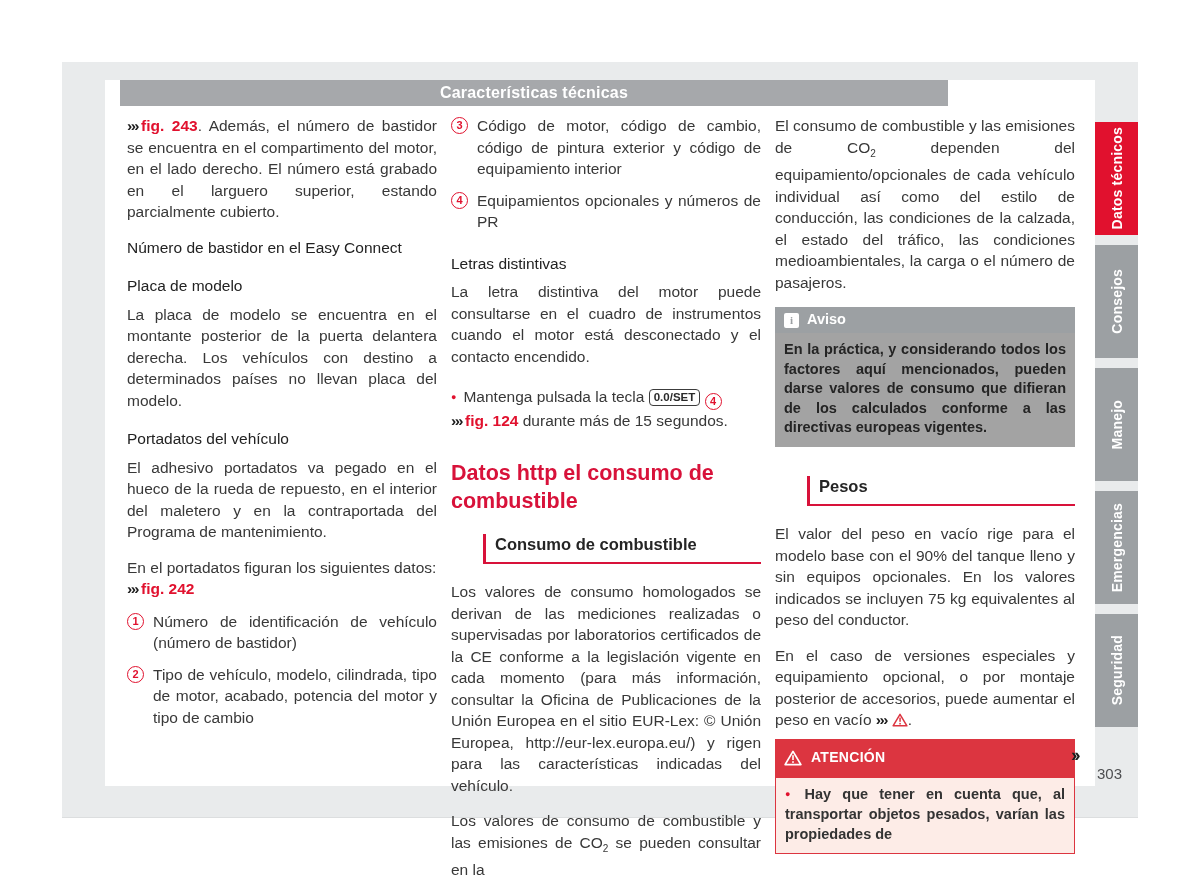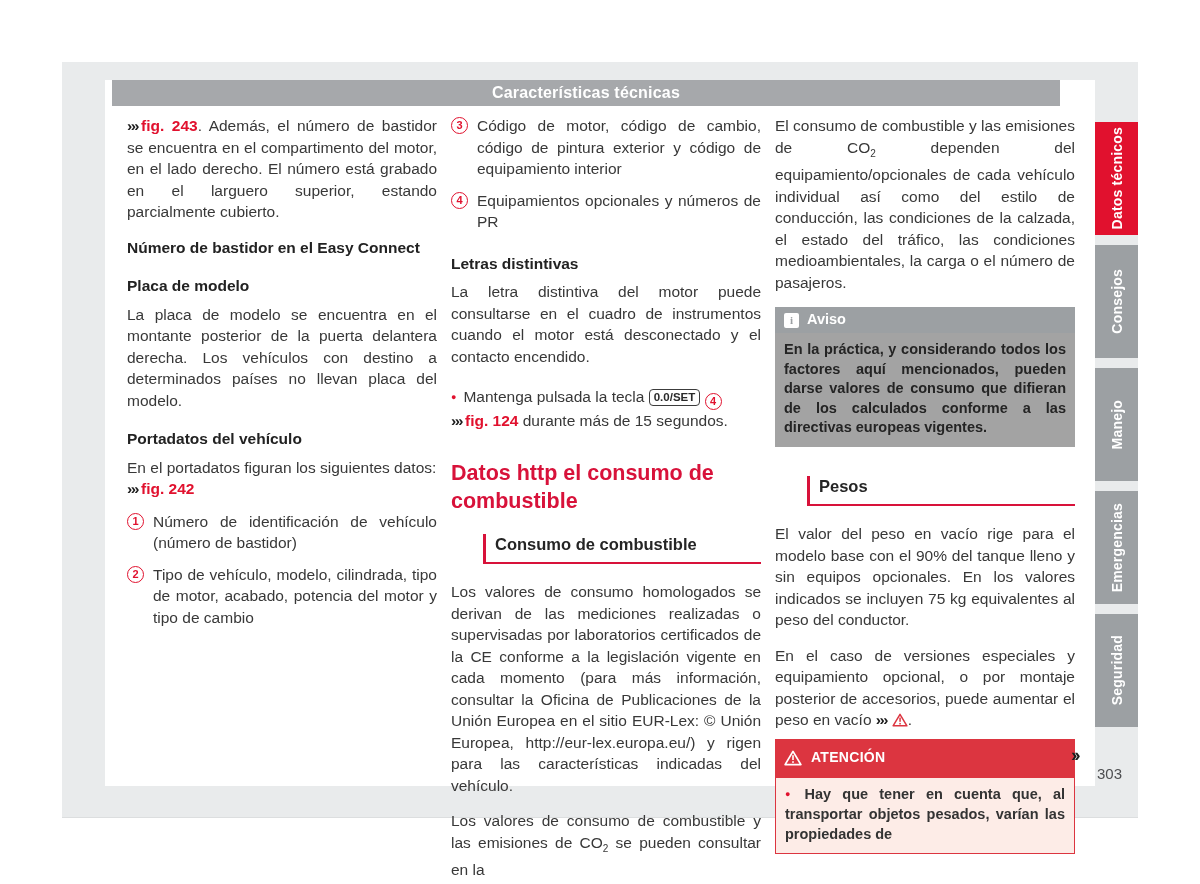--- a/index.html
+++ b/index.html
@@ -1,28 +1,28 @@
 <!DOCTYPE html>
 <html lang="es"><head>
 <meta charset="utf-8">
 <style>
   * { margin:0; padding:0; box-sizing:border-box; }
   html,body { width:1200px; height:884px; background:#fff;
               font-family:"Liberation Sans", sans-serif; position:relative; overflow:hidden; }
   .canvas { position:absolute; left:62px; top:62px; width:1076px; height:756px;
             background:#e9ebec; border-bottom:1px solid #dcdedf; }
   .sheet  { position:absolute; left:105px; top:80px; width:990px; height:706px; background:#fff; }
-  .hdrbar { position:absolute; left:112px; top:80px; width:948px; height:26px;
+  .hdrbar { position:absolute; left:120px; top:80px; width:828px; height:26px;
             background:#a6a8ab; color:#fff; font-weight:bold; font-size:16px;
             text-align:center; line-height:26px; letter-spacing:.2px; }
   .col { position:absolute; top:115px; width:310px; font-size:15.5px; line-height:21.5px;
          color:#383838; text-align:justify; hyphens:auto; -webkit-hyphens:auto; }
   #col1 { left:127px; } #col2 { left:451px; } #col3 { left:775px; width:300px; }
   .col p { margin-bottom:14px; }
-  .subhead { font-weight:bold; color:#222; margin:8px 0 7px; text-align:left; }
+  .subhead { font-weight:normal; color:#222; margin:8px 0 7px; text-align:left; }
   .mk { font-weight:bold; color:#1c1c1c; letter-spacing:-1.5px; margin-right:3px; }
   .figref { color:#e1112e; font-weight:bold; }
   .bullet::before { content:"●"; color:#e1112e; font-size:9px; vertical-align:2px; margin-right:7px; }
   .key { display:inline-block; border:1.4px solid #3c3c3c; border-radius:4px; padding:0 4px;
          font-size:11.5px; font-weight:bold; line-height:15px; vertical-align:1.5px; color:#2a2a2a;
          white-space:nowrap; }
   .mono { font-family:"DejaVu Sans Mono", monospace; font-weight:bold; font-size:13.5px; color:#2a2a2a; }
   .li { display:flex; margin-bottom:10px; }
   .cnum { flex:0 0 auto; width:17px; height:17px; border:1.4px solid #e1112e; border-radius:50%;
           color:#e1112e; font-size:11px; font-weight:bold; line-height:14.5px; text-align:center;
@@ -72,20 +72,21 @@
 
 <div class="col" id="col1">
   <p><span class="mk">›››</span><span class="figref">fig. 243</span><span>. Además, el número de bastidor se encuentra en el compartimento del motor, en el lado derecho. El número está grabado en el larguero superior, estando parcialmente cubierto.</span></p>
 
   <h4 class="subhead">Número de bastidor en el Easy Connect</h4>
 
   <h4 class="subhead" style="margin-top:17px">Placa de modelo</h4>
   <p>La placa de modelo se encuentra en el montante posterior de la puerta delantera derecha. Los vehículos con destino a determinados países no llevan placa del modelo.</p>
 
   <h4 class="subhead" style="margin-top:17px">Portadatos del vehículo</h4>
+  <p>El adhesivo portadatos va pegado en el hueco de la rueda de repuesto, en el interior del maletero y en la contraportada del Programa de mantenimiento.</p>
   <p style="margin-bottom:11px"><span>En el portadatos figuran los siguientes datos: </span><br><span class="mk">›››</span><span class="figref">fig. 242</span></p>
 
   <div class="li">
     <span class="cnum">1</span>
     <span class="txt">Número de identificación de vehículo (número de bastidor)</span>
   </div>
   <div class="li">
     <span class="cnum">2</span>
     <span class="txt">Tipo de vehículo, modelo, cilindrada, tipo de motor, acabado, potencia del motor y tipo de cambio</span>
   </div>

